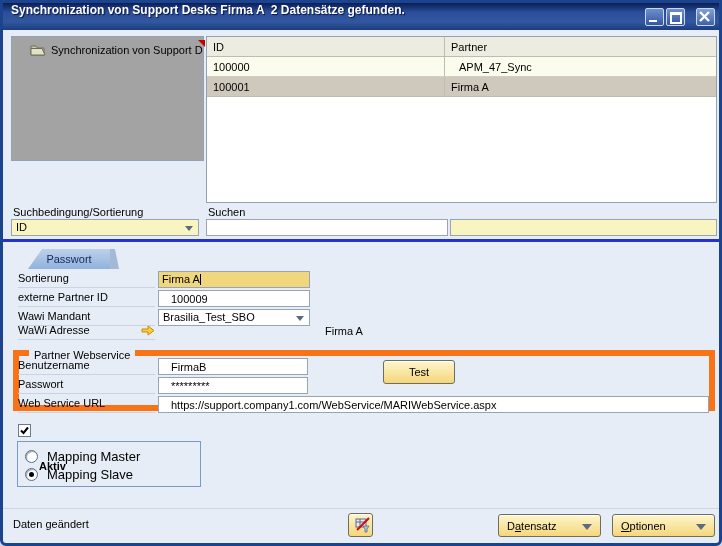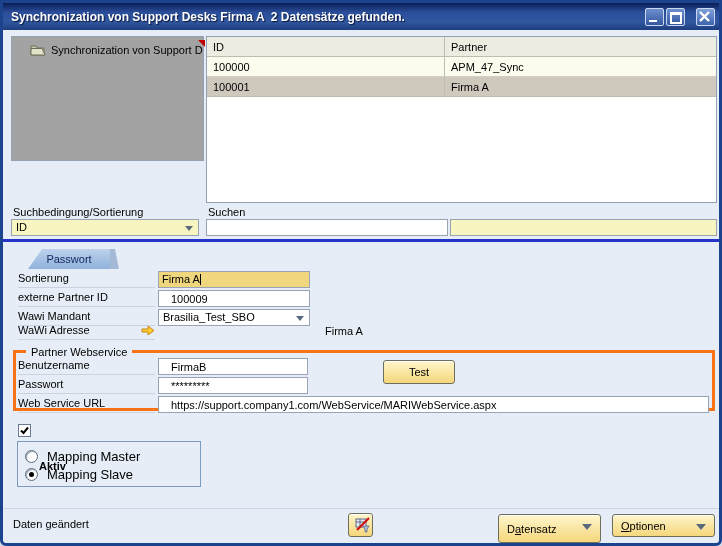--- a/index.html
+++ b/index.html
@@ -1,21 +1,21 @@
 <!DOCTYPE html>
 <html><head>
 <meta charset="utf-8">
 <style>
   html,body{margin:0;padding:0;background:#cfd8e8;font-family:"Liberation Sans",sans-serif;}
   #window{position:relative;width:722px;height:546px;background:#E7EDF6;
     border:3px solid #1C448E;border-radius:0 0 6px 6px;box-sizing:border-box;overflow:hidden;}
   
   .titlebar{position:absolute;left:0;top:0;width:100%;height:27px;
     background:linear-gradient(#0A1E55 0%,#2B4E9B 35%,#31579E 70%,#1D3E80 100%);
-    display:flex;align-items:center;}
+    display:flex;}
   .title-text{color:#fff;font-size:12px;font-weight:bold;margin-left:8px;white-space:pre;
     text-shadow:1px 1px 1px #09143a;}
   .winbtns{position:absolute;right:4px;top:5px;display:flex;}
   .winbtn{width:17px;height:16px;margin-left:2px;border:1px solid #C9D6EF;border-radius:2px;
     background:linear-gradient(#6C8FCE,#33589F);position:relative;cursor:pointer;}
   .winbtn.close{margin-left:11px;background:linear-gradient(#7FA0DB,#3E63AB);}
   .winbtn .bar{position:absolute;left:3px;bottom:3px;width:8px;height:2px;background:#fff;}
   .winbtn .sq{position:absolute;left:3px;top:3px;width:8px;height:7px;border:2px solid #fff;border-top-width:3px;}
   .winbtn svg{position:absolute;left:2px;top:2px;}
   
@@ -24,21 +24,21 @@
   .treeitem{position:relative;display:flex;align-items:center;margin:6px 0 0 18px;font-size:11px;color:#000;}
   .treeitem .label{margin-left:5px;}
   .trunc-triangle{position:absolute;right:-2px;top:-3px;width:0;height:0;
     border-top:7px solid #C00000;border-left:7px solid transparent;}
   .grid{position:absolute;left:203px;top:33px;width:511px;height:167px;background:#fff;
     border:1px solid #93A1B5;box-sizing:border-box;}
   .grow{display:flex;height:20px;line-height:20px;font-size:11px;box-sizing:border-box;}
   .grow .c1{width:238px;padding-left:6px;border-right:1px solid #BDBDB2;box-sizing:border-box;}
   .grow .c2{flex:1;padding-left:6px;}
   .ghead{background:#ECECE1;border-bottom:1px solid #BDBDB2;}
-  .gr1{background:#FBFBEE;border-bottom:1px solid #CFCFC4;}
+  .gr1{background:#FBFBEE;border-bottom:1px solid #CFCFC4;gap:8px;}
   .gr2{background:#CFC9BD;border-bottom:1px solid #BDBDB2;}
   
   .slabel{position:absolute;font-size:11px;color:#000;}
   .combo{position:absolute;height:17px;border:1px solid #98A4B6;background:#F8F5C1;
     font-size:11px;line-height:15px;box-sizing:border-box;padding-left:4px;cursor:pointer;}
   .combo .arr{position:absolute;right:5px;top:6px;width:0;height:0;
     border-left:4px solid transparent;border-right:4px solid transparent;border-top:5px solid #5A6B7E;}
   .tinput{position:absolute;height:17px;border:1px solid #98A4B6;background:#fff;
     font-size:11px;box-sizing:border-box;padding:0 3px;font-family:"Liberation Sans",sans-serif;}
   .ystrip{position:absolute;left:447px;top:216px;width:267px;height:17px;background:#F8F5C1;
@@ -60,21 +60,21 @@
   .goldfield{position:absolute;height:17px;border:1px solid #98A4B6;background:#F0D67C;
     box-sizing:border-box;font-size:11px;line-height:15px;padding-left:3px;}
   .cflbox{position:absolute;left:155px;width:152px;height:18px;border:1px solid #98A4B6;background:#fff;
     box-sizing:border-box;font-size:11px;line-height:16px;padding-left:3px;}
   .cflicons{position:absolute;right:1px;top:1px;height:14px;display:flex;align-items:center;}
   .cfl-sep{width:1px;height:12px;background:#AAB4C2;margin:0 2px;}
   .mini-arr{width:0;height:0;border-left:3.5px solid transparent;border-right:3.5px solid transparent;
     border-top:4px solid #5A6B7E;margin-right:2px;}
   .statictext{position:absolute;font-size:11px;color:#000;}
   
-  .group{position:absolute;left:10px;top:352px;width:702px;height:56px;border:3px solid #f97316;
+  .group{position:absolute;left:10px;top:352px;width:702px;height:56px;border:6px solid #f97316;
     box-sizing:border-box;}
   .legend{position:absolute;left:10px;top:-7px;background:#E7EDF6;padding:0 5px;font-size:11px;}
   
   .ybtn{position:absolute;border:1px solid #6E6E5C;border-radius:3px;
     background:linear-gradient(#FEF6CC,#F5D67B);font-size:11px;font-family:"Liberation Sans",sans-serif;
     cursor:pointer;box-shadow:inset 0 1px 0 #fff;}
   .drop-btn{text-align:left;padding-left:8px;}
   .drop-btn .arr{position:absolute;right:8px;top:9px;width:0;height:0;
     border-left:5px solid transparent;border-right:5px solid transparent;border-top:6px solid #5A6B7E;}
   .accel{text-decoration:underline;}
@@ -211,21 +211,21 @@
   <button class="ybtn" style="left:345px;top:510px;width:25px;height:24px">
     <svg width="17" height="16" viewBox="0 0 17 16" style="display:block;margin:0 auto">
       <rect x="1" y="2" width="10" height="8" fill="#E8E8F0" stroke="#5A6B8C" stroke-width="1"></rect>
       <line x1="1" y1="5" x2="11" y2="5" stroke="#5A6B8C" stroke-width="1"></line>
       <line x1="5" y1="2" x2="5" y2="10" stroke="#5A6B8C" stroke-width="1"></line>
       <path d="M8 9 L14 9 L12 12 L12 15 L10 15 L10 12 Z" fill="#AFC4E0" stroke="#5A6B8C" stroke-width="0.8"></path>
       <line x1="2" y1="13" x2="14" y2="1" stroke="#D01010" stroke-width="2.2"></line>
     </svg>
   </button>
 
-  <button class="ybtn drop-btn" style="left:495px;top:511px;width:103px;height:29px">
+  <button class="ybtn drop-btn" style="left:495px;top:511px;width:103px;height:23px">
     <span>D</span><span class="accel">a</span><span>tensatz</span>
     <span class="arr"></span>
   </button>
   <button class="ybtn drop-btn" style="left:609px;top:511px;width:103px;height:23px">
     <span></span><span class="accel">O</span><span>ptionen</span>
     <span class="arr"></span>
   </button>
 
 </div>
 

